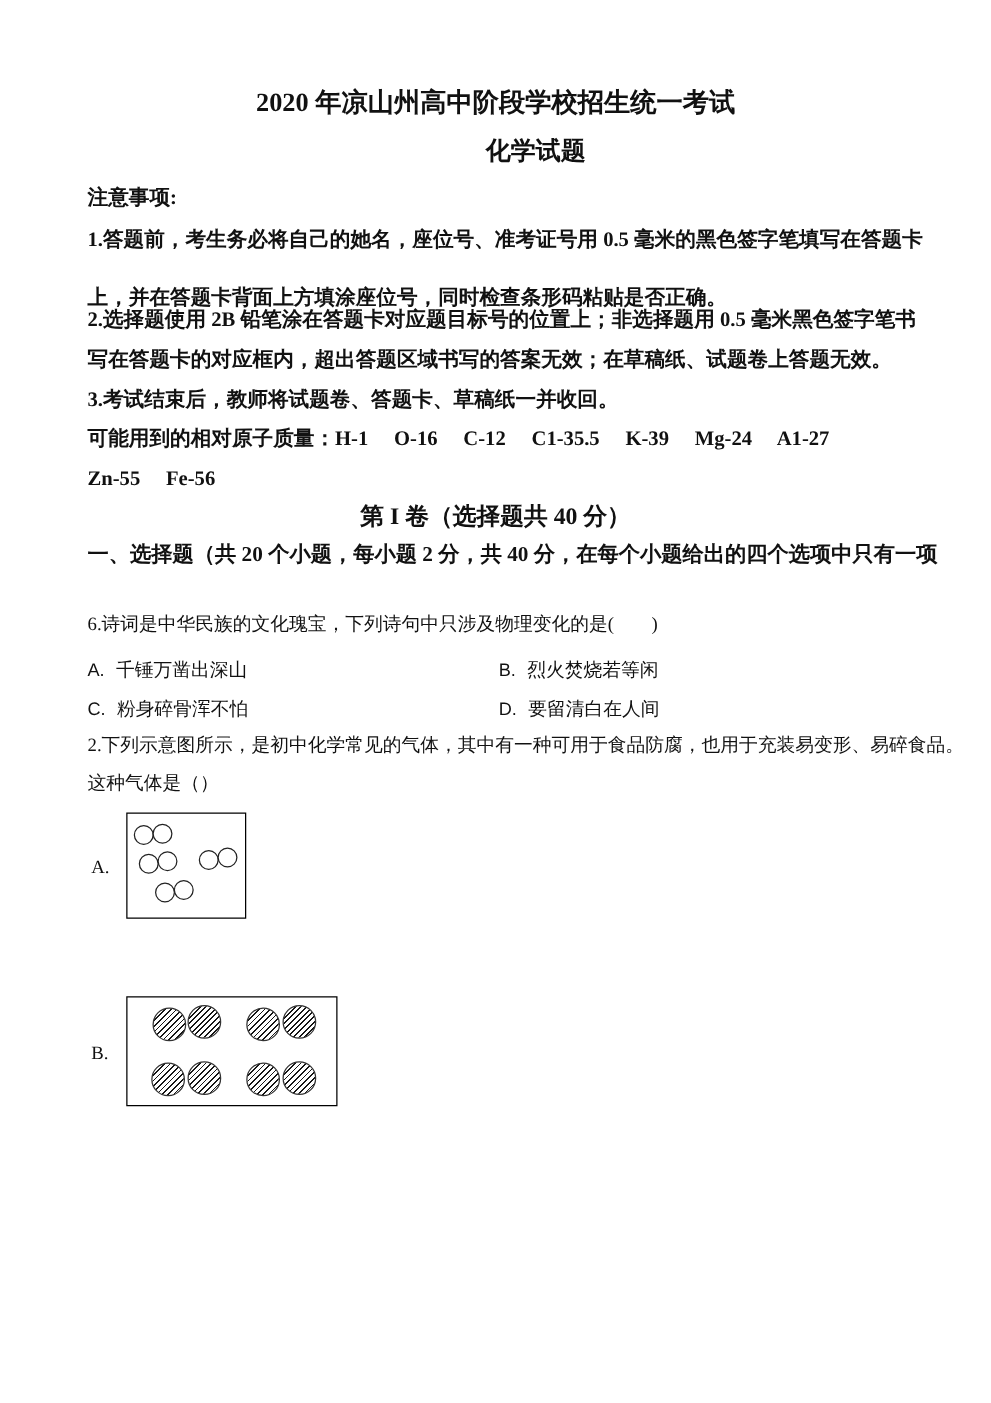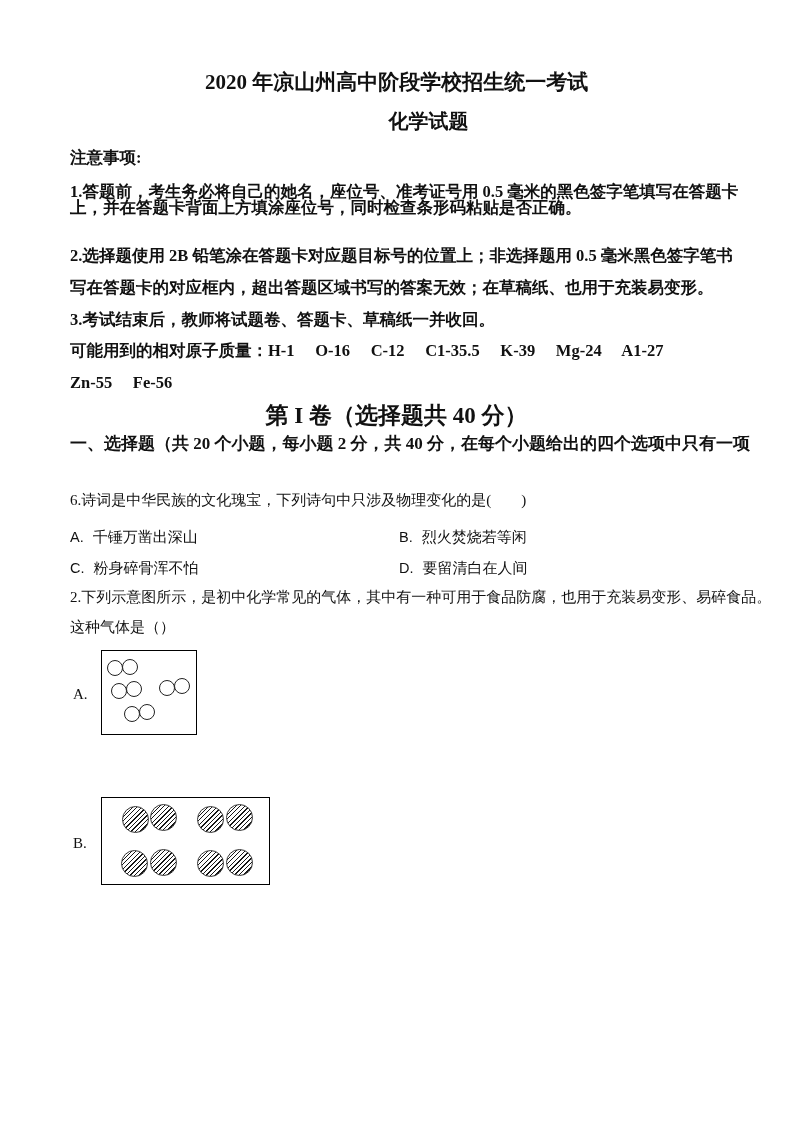--- a/index.html
+++ b/index.html
@@ -10,21 +10,21 @@
     font-family:"Liberation Serif","DejaVu Serif",serif;
     color:#111;
     overflow:hidden;
   }
   .abs{position:absolute;white-space:nowrap;line-height:1.25;}
   .center{left:0;width:793px;text-align:center;}
   .title1{top:69px;font-size:21px;font-weight:bold;}
   .title2{top:109px;font-size:20px;font-weight:bold;padding-left:32px;}
   .bold-line{font-size:16.5px;font-weight:bold;left:70px;}
   .pre{white-space:pre;}
-  .sec-head{top:402px;font-size:23px;font-weight:bold;}
+  .sec-head{top:402px;font-size:19px;font-weight:bold;}
   .intro{font-size:17px;font-weight:bold;left:70px;}
   .qtext{font-size:15px;left:70px;}
   .opt-label{display:inline-block;margin-right:9px;font-family:"Liberation Sans","DejaVu Sans",sans-serif;font-size:14.5px;}
   .opt-text{font-size:15px;}
   .diag-label{font-size:15px;left:73px;}
   .mol-box{
     position:absolute;border:1.5px solid #000;background:#fff;box-sizing:border-box;
   }
   .box-a{left:101px;top:650px;width:96px;height:85px;}
   .box-b{left:101px;top:797px;width:169px;height:88px;}
@@ -38,23 +38,23 @@
 </head>
 <body>
 
 <div class="page">
 
   <div class="abs center title1">2020 年凉山州高中阶段学校招生统一考试</div>
   <div class="abs center title2">化学试题</div>
 
   <div class="abs bold-line" style="top:148px">注意事项:</div>
   <div class="abs bold-line" style="top:182px">1.答题前，考生务必将自己的她名，座位号、准考证号用 0.5 毫米的黑色签字笔填写在答题卡</div>
-  <div class="abs bold-line" style="top:198px">上，并在答题卡背面上方填涂座位号，同时检查条形码粘贴是否正确。</div>
+  <div class="abs bold-line" style="top:228px">上，并在答题卡背面上方填涂座位号，同时检查条形码粘贴是否正确。</div>
   <div class="abs bold-line" style="top:246px">2.选择题使用 2B 铅笔涂在答题卡对应题目标号的位置上；非选择题用 0.5 毫米黑色签字笔书</div>
-  <div class="abs bold-line" style="top:278px">写在答题卡的对应框内，超出答题区域书写的答案无效；在草稿纸、也用于充装易变形。</div>
+  <div class="abs bold-line" style="top:278px">写在答题卡的对应框内，超出答题区域书写的答案无效；在草稿纸、试题卷上答题无效。</div>
   <div class="abs bold-line" style="top:310px">3.考试结束后，教师将试题卷、答题卡、草稿纸一并收回。</div>
 
   <div class="abs bold-line pre" style="top:341px">可能用到的相对原子质量：H-1     O-16     C-12     C1-35.5     K-39     Mg-24     A1-27</div>
   <div class="abs bold-line pre" style="top:373px">Zn-55     Fe-56</div>
 
   <div class="abs center sec-head">第 I 卷（选择题共 40 分）</div>
   <div class="abs intro" style="top:433px">一、选择题（共 20 个小题，每小题 2 分，共 40 分，在每个小题给出的四个选项中只有一项</div>
 
   <div class="abs qtext" style="top:491px">6.诗词是中华民族的文化瑰宝，下列诗句中只涉及物理变化的是(　　)</div>
 

